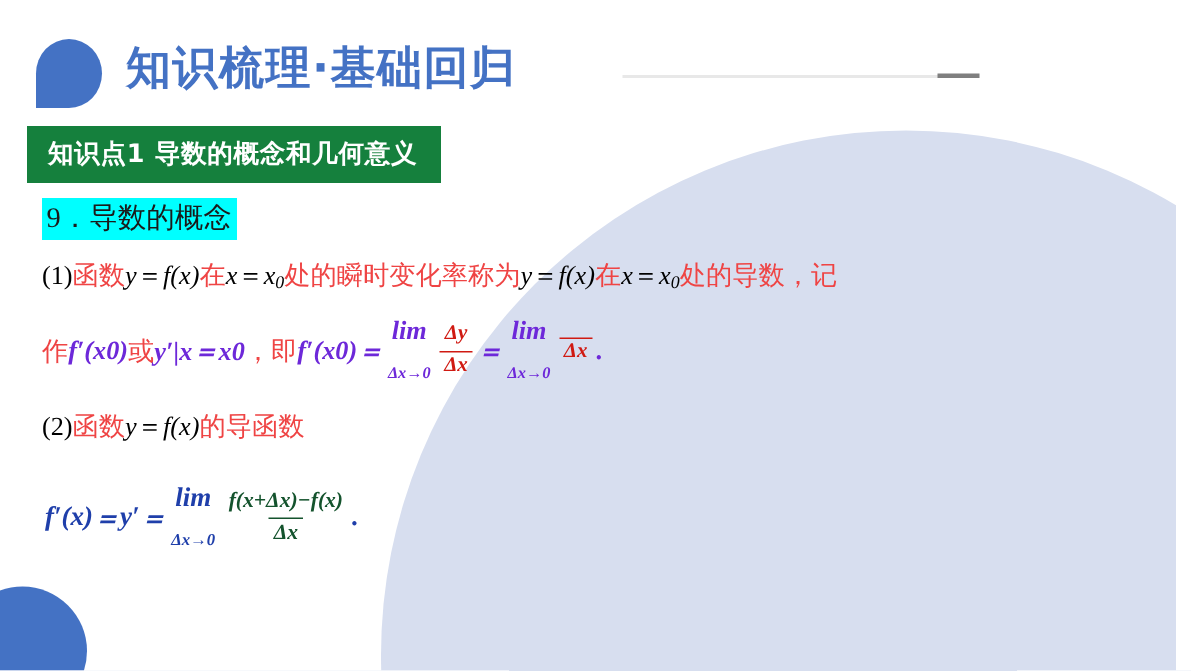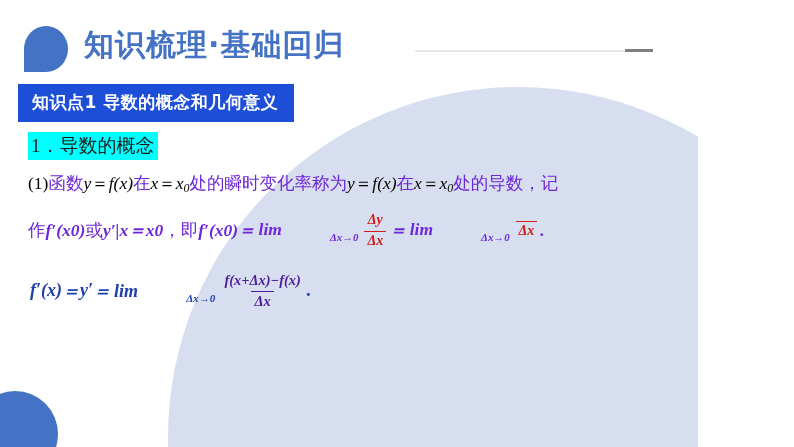--- a/index.html
+++ b/index.html
@@ -2,21 +2,21 @@
 <html><head>
 <meta charset="utf-8">
 <style>
   html, body {
     margin: 0;
     padding: 0;
     background: #ffffff;
   }
   #slide {
     position: relative;
-    width: 698px;
+    width: 784px;
     height: 447px;
     background: #ffffff;
     overflow: hidden;
     font-family: "Liberation Serif", "DejaVu Serif", serif;
   }
 
   
   .deco-big-circle {
     position: absolute;
     width: 700px;
@@ -81,21 +81,21 @@
     width: 28px;
     height: 3px;
     background: #7f7f7f;
   }
 
   
   .topic-banner {
     position: absolute;
     left: 18px;
     top: 84px;
-    background: #1d4ed8;
+    background: #15803d;
     color: #ffffff;
     font-family: "DejaVu Sans", "Liberation Sans", sans-serif;
     font-weight: 700;
     font-size: 17px;
     letter-spacing: 0.5px;
     padding: 7px 16px 8px 14px;
     z-index: 3;
     white-space: nowrap;
   }
 
@@ -149,67 +149,67 @@
     margin: 24px 0 0 30px;
     display: flex;
     align-items: center;
     white-space: nowrap;
     font-size: 18px;
   }
 
   
   .lim {
     display: inline-flex;
+    flex-direction: column;
     align-items: center;
     justify-content: center;
     line-height: 1;
     margin: 0 3px;
     vertical-align: middle;
-    gap: 48px;
   }
   .lim .lim-op { font-style: italic; font-weight: 700; font-size: 1em; }
   .lim .lim-sub { font-size: 0.62em; font-weight: 700; font-style: italic; margin-top: 15px; }
 
   
   .frac {
     display: inline-flex;
     flex-direction: column;
     align-items: center;
     justify-content: center;
     vertical-align: middle;
     margin: 0 3px;
     line-height: 1.12;
   }
   .frac .num { font-size: 0.8em; padding: 0 3px 3px 3px; font-weight: 700; font-style: italic; }
   .frac .den { font-size: 0.8em; padding: 1px 3px 0 3px; font-weight: 700; font-style: italic; border-top: 1.6px solid currentColor; }
 
   .frac-red .num, .frac-red .den { color: #d01a12; }
-  .frac-blue .num, .frac-blue .den { color: #4c1d95; }
-  .cn { font-family: "DejaVu Sans", "Liberation Sans", sans-serif; font-style: normal; font-weight: 400; color:#6d28d9; }
+  .frac-blue .num, .frac-blue .den { color: #14532d; }
+  .cn { font-family: "DejaVu Sans", "Liberation Sans", sans-serif; font-style: normal; font-weight: 400; color:#ef4444; }
 </style>
 </head>
 <body>
 
 <div id="slide">
 
   <div class="deco-big-circle"></div>
   <div class="deco-corner-circle"></div>
 
   <div class="header">
     <div class="header-bullet"></div>
     <div class="header-title">知识梳理·基础回归</div>
     <div class="header-rule"></div>
     <div class="header-rule-cap"></div>
   </div>
 
   <div class="topic-banner">知识点1 导数的概念和几何意义</div>
 
   <div class="body-area">
 
-    <div><span class="sub-heading">1．导数的概念</span></div>
+    <div><span class="sub-heading">9．导数的概念</span></div>
 
     <div class="para">
       <span class="eq">(1)</span><span class="cn">函数</span><span class="mi">y</span><span class="eq">＝</span><span class="mi">f</span><span class="mi">(x)</span><span class="cn">在</span><span class="mi">x</span><span class="eq">＝</span><span class="mi">x</span><span class="sub">0</span><span class="cn">处的瞬时变化率称为</span><span class="mi">y</span><span class="eq">＝</span><span class="mi">f</span><span class="mi">(x)</span><span class="cn">在</span><span class="mi">x</span><span class="eq">＝</span><span class="mi">x</span><span class="sub">0</span><span class="cn">处的导数，记</span>
     </div>
 
     <div class="formula-line">
       <span class="cn">作</span>
       <span class="formula-red">f′(x0)</span>
       <span class="cn">或</span>
       <span class="formula-red">y′|x＝x0</span>
@@ -229,20 +229,23 @@
       <span class="lim formula-red">
         <span class="lim-op">lim</span>
         <span class="lim-sub">Δx→0</span>
       </span>
       <span class="frac frac-red">
         <span class="den">Δx</span>
       </span>
       <span class="formula-red">.</span>
     </div>
 
+    <div class="para para-gap">
+      <span class="eq">(2)</span><span class="cn">函数</span><span class="mi">y</span><span class="eq">＝</span><span class="mi">f</span><span class="mi">(x)</span><span class="cn">的导函数</span>
+    </div>
 
     <div class="blue-formula-line formula-blue">
       <span>f′(x)</span>
       <span>＝</span>
       <span>y′</span>
       <span>＝</span>
       <span class="lim">
         <span class="lim-op">lim</span>
         <span class="lim-sub">Δx→0</span>
       </span>

